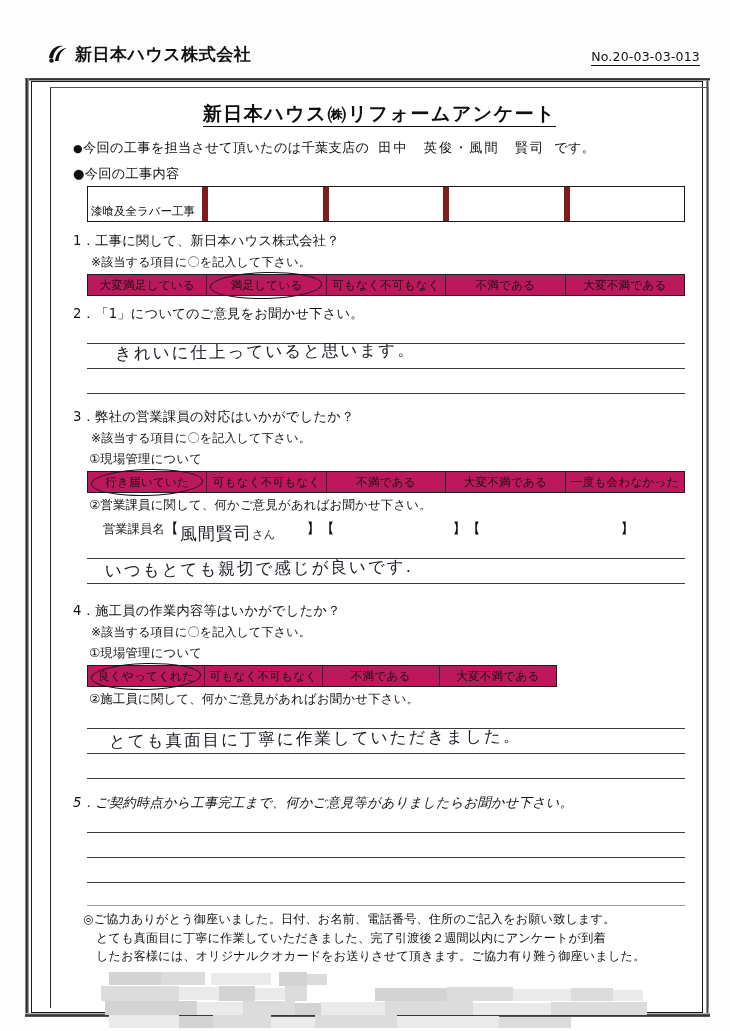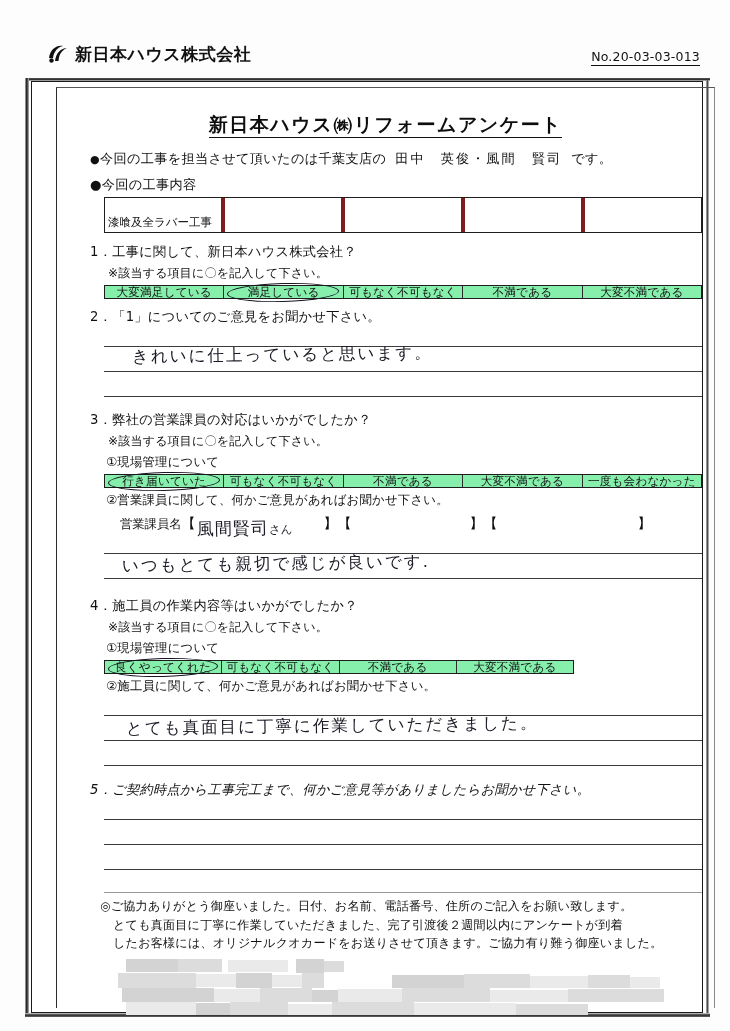--- a/index.html
+++ b/index.html
@@ -61,26 +61,26 @@
   }
 
   
   .form-frame {
     position: absolute; left: 31px; top: 81px;
     width: 672px; height: 932px;
     border: 1.6px solid #1a1a1a;
     background: #ffffff;
   }
   .form-inner {
-    position: absolute; left: 24px; top: 5px;
+    position: absolute; left: 18px; top: 5px;
     width: 659px; height: 921px;
     border-left: 1px solid #2b2b2b;
     border-top: 1px solid #555;
     border-right: 1px solid #8a8a8a;
-    padding: 11px;
+    padding: 0;
   }
 
   .content { position: relative; padding: 0 22px; }
 
   .title {
     text-align: center;
     font-size: 19px; font-weight: bold;
     color: #0e0e0e;
     margin-top: 13px;
     letter-spacing: 1.5px;
@@ -99,21 +99,21 @@
   }
 
   
   .work-table {
     margin-top: 3px; margin-left: 14px;
     width: 598px; height: 36px;
     border: 1.3px solid #1d1d1d;
     display: flex;
   }
   .work-cell {
-    flex: 1 1 0; border-right: 4px solid #7f1d1d;
+    flex: 1 1 0; border-right: 6px solid #7f1d1d;
     display: flex; align-items: flex-end;
     padding: 0 2px 2px 3px;
     font-size: 11.5px; color: #111;
     overflow: hidden; white-space: nowrap;
   }
   .work-cell:last-child { border-right: none; }
 
   .q-head {
     font-size: 13.2px; color: #111; letter-spacing: 0.3px;
   }
@@ -122,22 +122,22 @@
     letter-spacing: 0.2px;
   }
   .q-sub {
     font-size: 12.4px; color: #111; margin-left: 16px; margin-top: 4px;
     letter-spacing: 0.2px;
   }
 
   
   .opt-table {
     display: flex; margin-left: 14px; margin-top: 3px;
-    border: 1.3px solid #1d1d1d; height: 14px;
-    background: #86efac;
+    border: 1.3px solid #1d1d1d; height: 22px;
+    background: #be185d;
   }
   .opt-table.w5 { width: 598px; }
   .opt-table.w4 { width: 470px; }
   .opt {
     flex: 1 1 0; border-right: 1px solid #2b2b2b;
     display: flex; align-items: center; justify-content: center;
     font-size: 11.6px; color: #111; position: relative;
     white-space: nowrap; letter-spacing: 0.2px;
   }
   .opt:last-child { border-right: none; }

